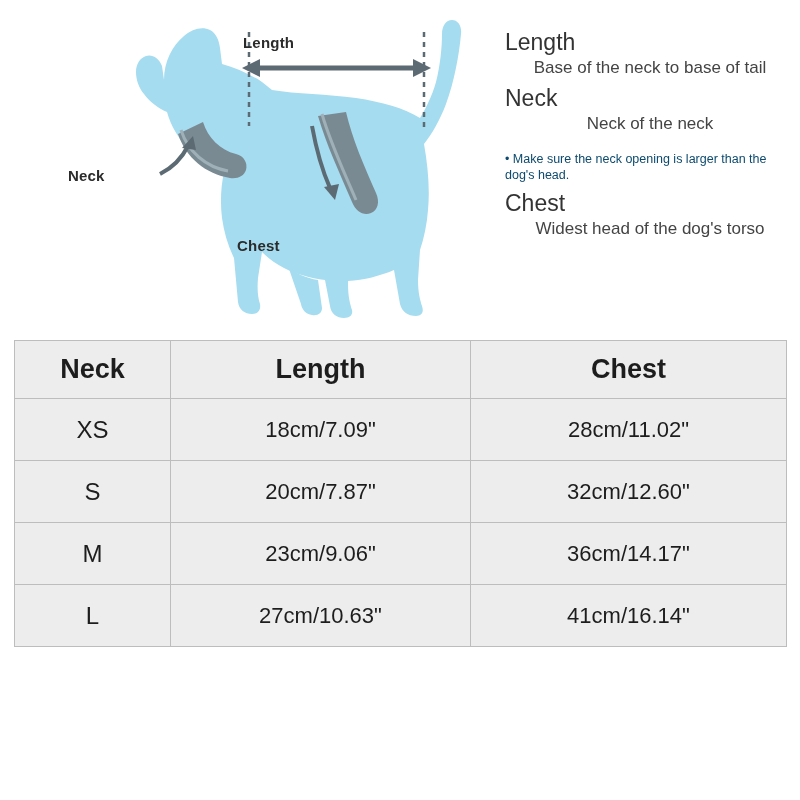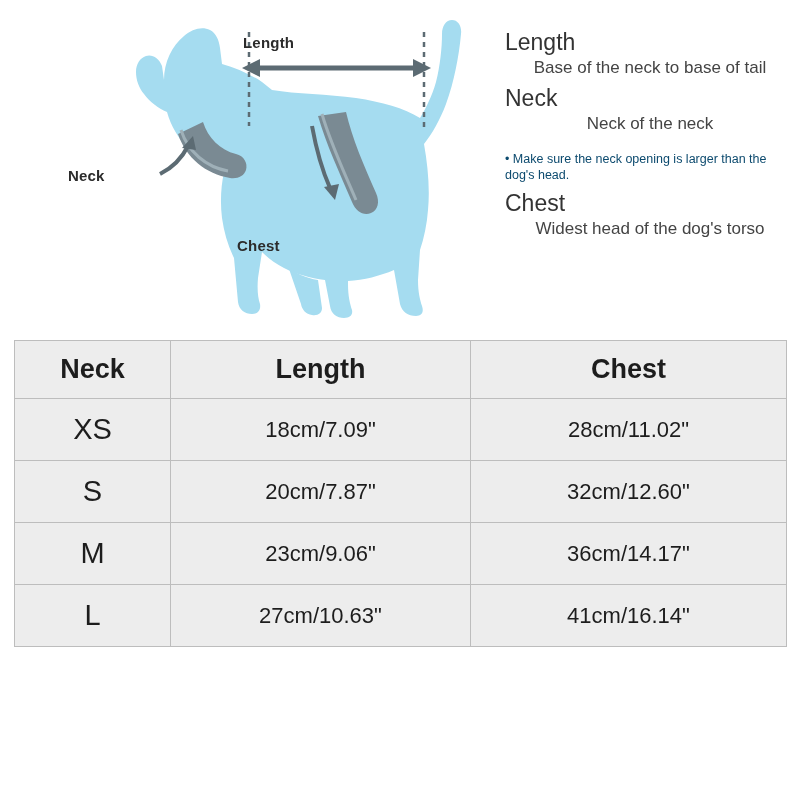--- a/index.html
+++ b/index.html
@@ -96,21 +96,21 @@
     height: 58px;
     font-size: 27px;
     font-weight: bold;
   }
   table.size-table td {
     height: 62px;
     font-size: 22px;
     font-weight: normal;
   }
   table.size-table td.size-cell {
-    font-size: 29px;
+    font-size: 24px;
   }
   col.c1 { width: 156px; }
   col.c2 { width: 300px; }
   col.c3 { width: 316px; }
 </style>
 </head>
 <body>
 
 <div class="page">
 

